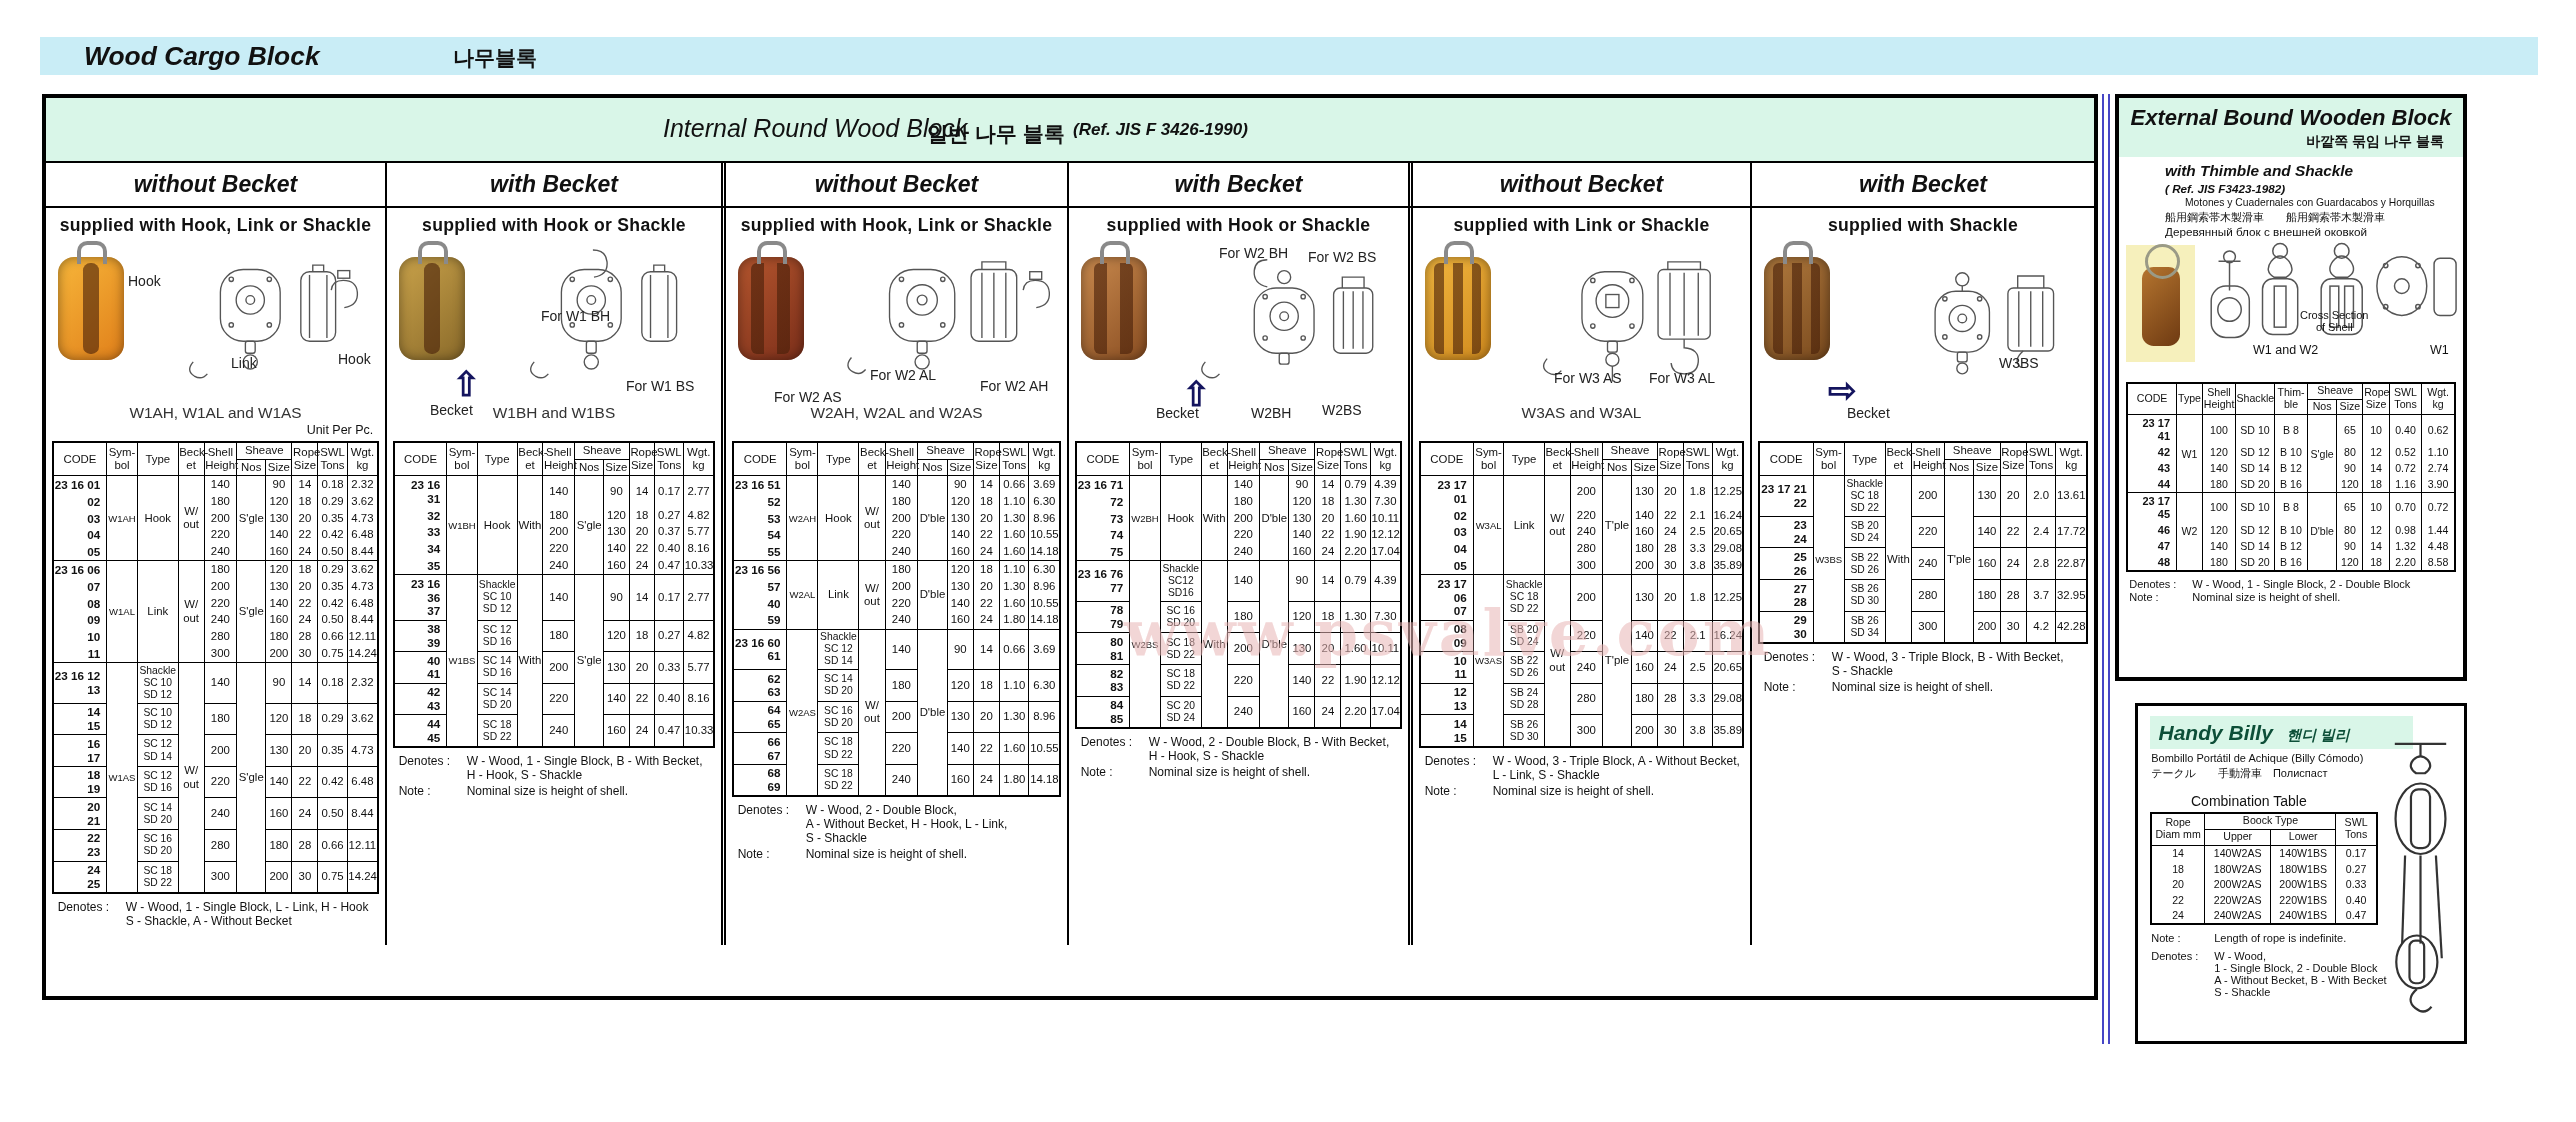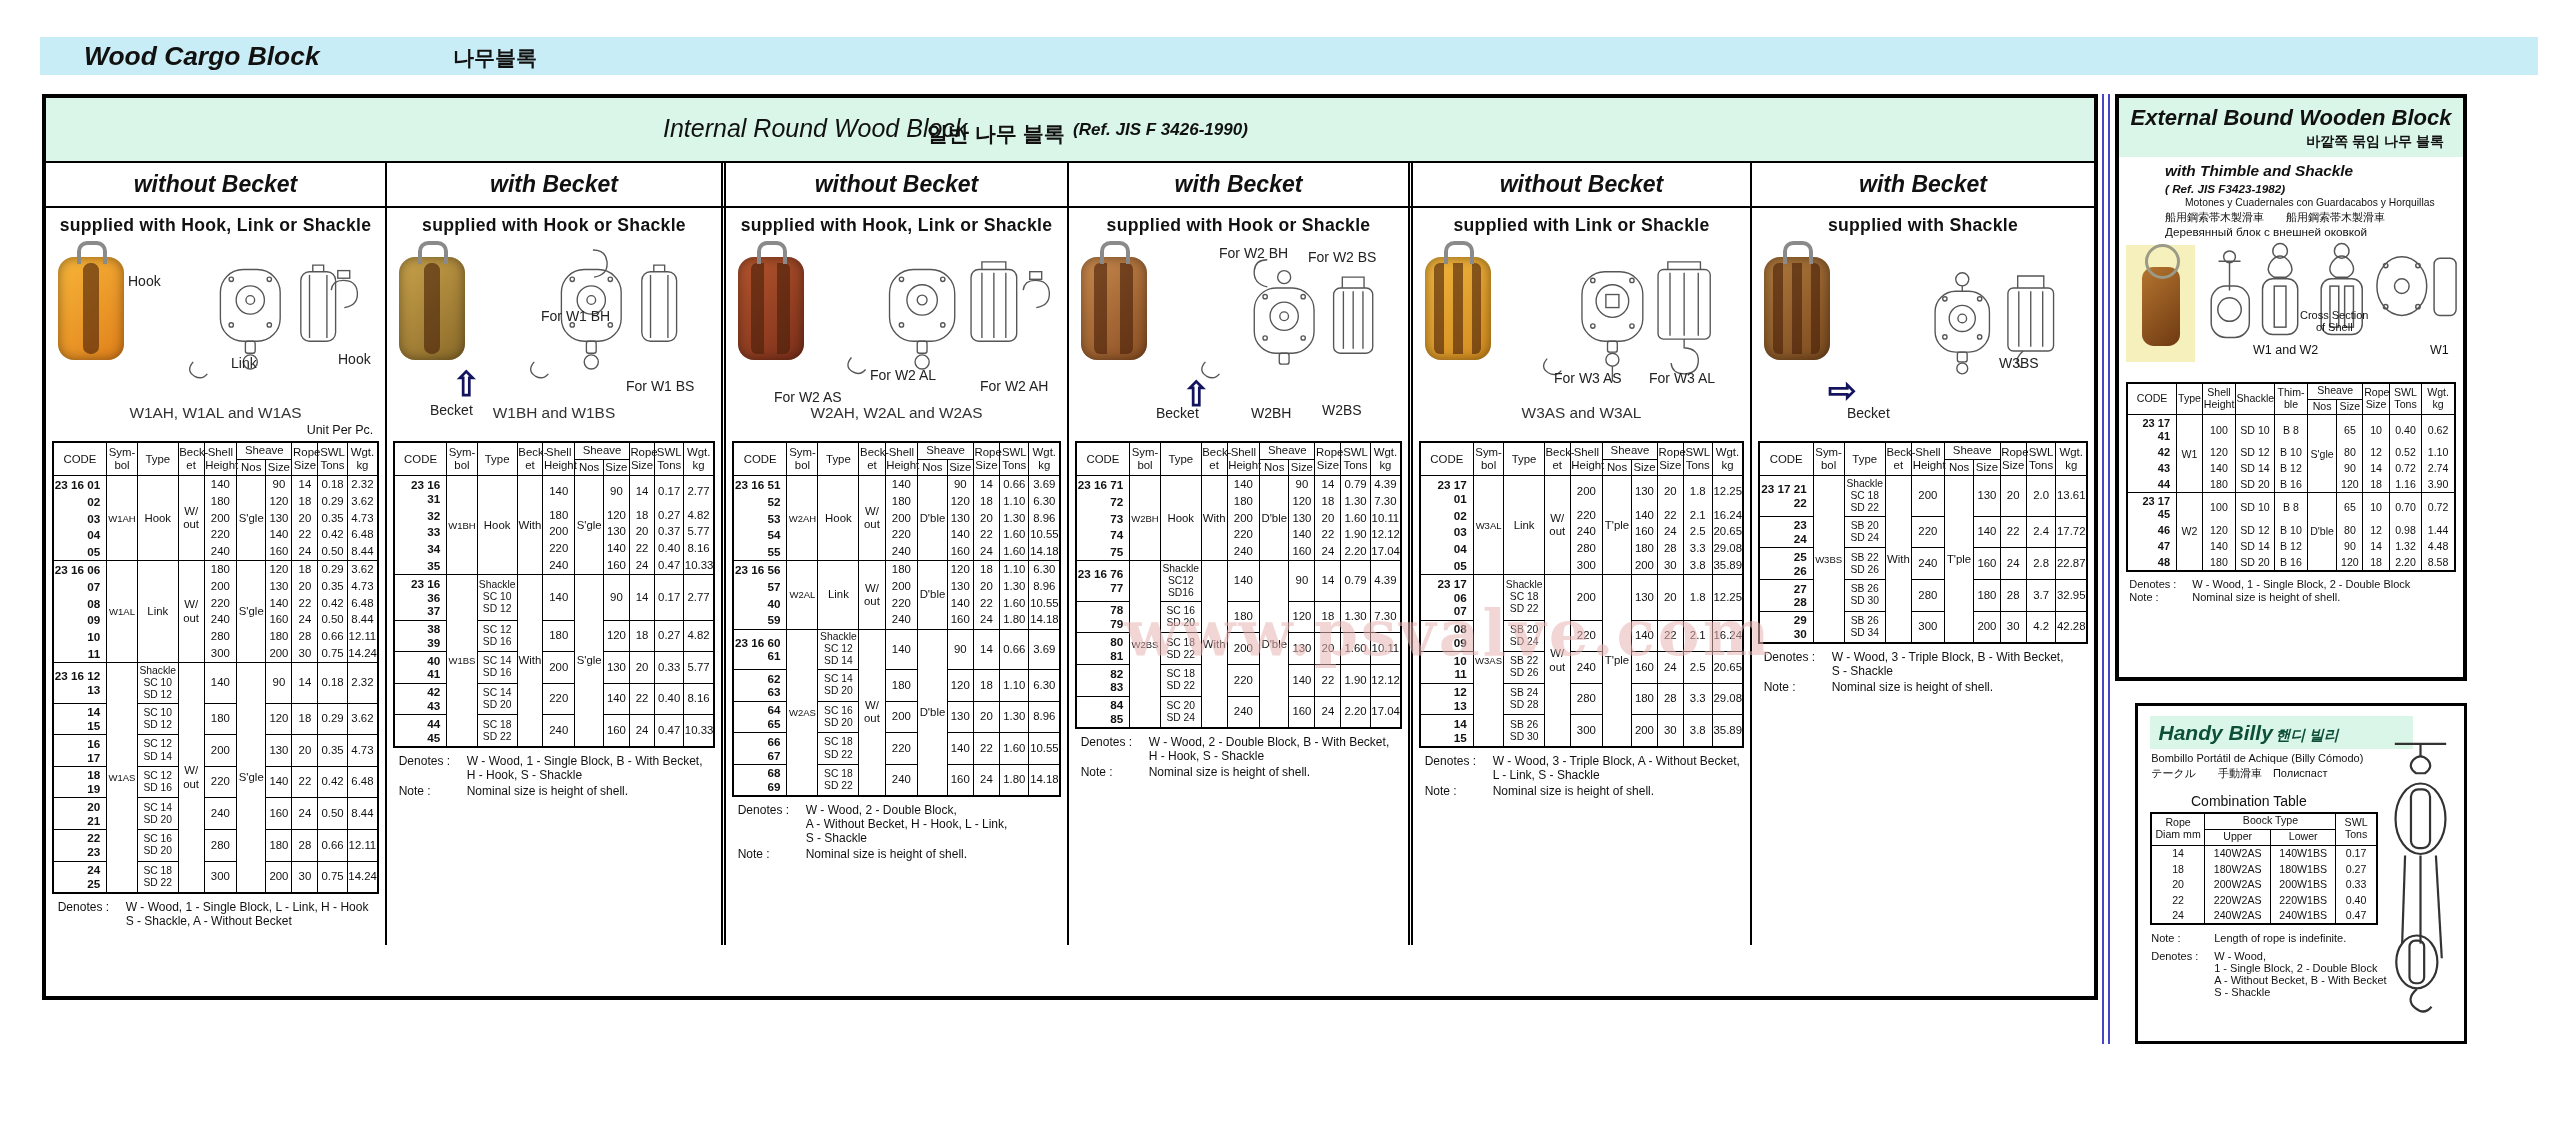--- a/index.html
+++ b/index.html
@@ -109,21 +109,21 @@
   .eart{position:absolute;left:79px;top:0;width:261px;height:125px;}
   .etable{padding:0 7.3px;margin-top:1.5px;}
   .etable th{font-size:10.6px;}
   .etable td{font-size:10.6px;}
   .etable td.code{font-size:11px;}
   .edenotes{display:grid;grid-template-columns:63px auto;font-size:11px;padding:5.9px 1.5px 0 10.3px;row-gap:1.5px;}
 
   
   .handyblock{position:absolute;left:2135px;top:703px;width:332px;height:341px;border:3.7px solid #000;
               box-sizing:border-box;background:#fff;}
-  .hhead{margin:10.3px 51px 1.5px 11.7px;background:#d9f6e8;padding:4.4px 8.8px;display:flex;align-items:baseline;gap:3px;}
+  .hhead{margin:10.3px 51px 1.5px 11.7px;background:#d9f6e8;padding:4.4px 8.8px;display:flex;align-items:baseline;gap:14px;}
   .hhead .ht{font-size:21px;font-weight:bold;font-style:italic;color:#0d4f38;white-space:nowrap;}
   .hhead .hk{font-size:14.7px;font-weight:bold;font-style:italic;color:#0d4f38;white-space:nowrap;}
   .hsub{padding-left:13.2px;font-size:11px;line-height:1.4;width:242px;}
   .hcombo{font-size:14px;margin:11.7px 0 2.9px 53px;}
   .htable{width:228px;margin-left:11.7px;}
   .htable th{font-size:10.6px;}
   .htable td{font-size:10.6px;}
   .hnotes{display:grid;grid-template-columns:63px auto;font-size:11px;padding:7.3px 0 0 13.2px;row-gap:5.9px;width:242px;}
   .hnotes .dt{white-space:pre-line;}
   .hart{position:absolute;right:2.9px;top:32px;width:81px;height:279px;}

